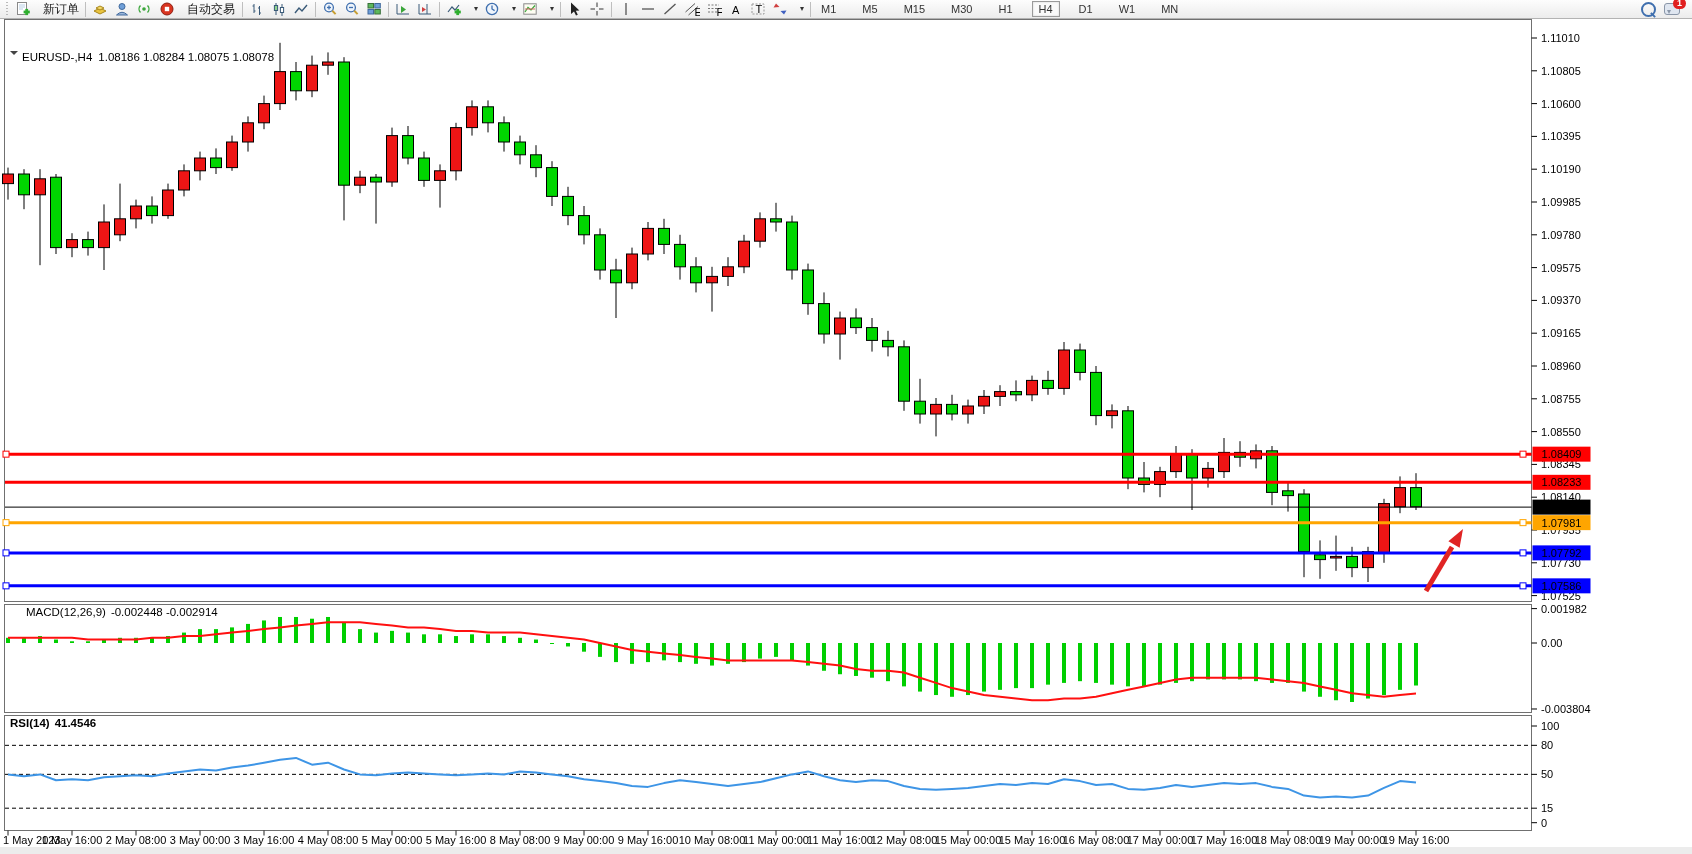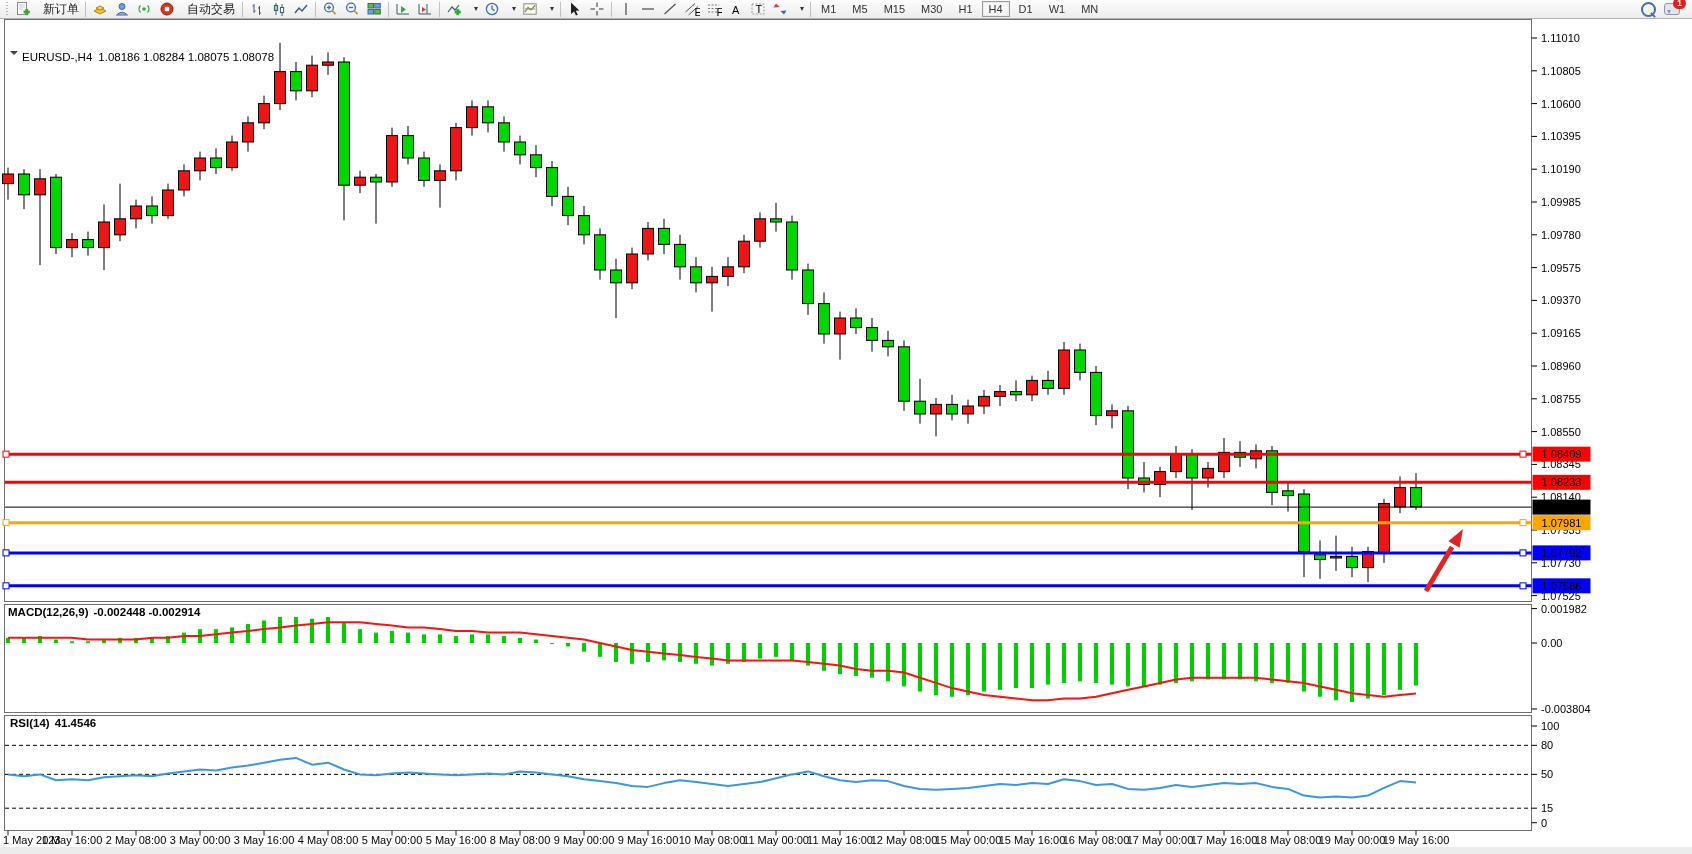--- a/index.html
+++ b/index.html
@@ -31,21 +31,21 @@
   .chat-bubble::after{content:"";position:absolute;left:2px;bottom:-4px;border:4px solid transparent;
     border-top-color:#8a96a8;border-left-width:2px;border-right-width:2px;}
   .notif-badge{position:absolute;right:-4px;top:-3px;min-width:11px;height:11px;border-radius:6px;
     background:#e02020;color:#fff;font:bold 9px/11px "Liberation Sans",sans-serif;text-align:center;padding:0 1px;}
   
   .flabel{position:absolute;z-index:4;font:11.5px "Liberation Sans",sans-serif;color:#000;white-space:nowrap;}
   #symbol-line{left:10px;top:22px;margin-top:29px;}
   #symbol-line .tri{display:inline-block;width:0;height:0;border:4px solid transparent;
     border-top-color:#444;margin-right:4px;vertical-align:2px;}
   #symbol-line .vals{margin-left:6px;}
-  #macd-line{left:8px;top:606px;font-weight:bold;}
+  #macd-line{left:26px;top:606px;}
   #rsi-line{left:10px;top:717px;font-weight:bold;}
   .indvals{margin-left:5px;}
   #chart-svg{position:absolute;left:0;top:0;z-index:1;}
   svg text{font-family:"Liberation Sans",sans-serif;font-size:11px;fill:#000;}
 </style>
 </head>
 <body>
 
 <div class="toolbar">
   <div class="tbgrip"></div>
@@ -232,21 +232,21 @@
   </button>
   <button class="tbtn">
     <svg class="ti" viewBox="0 0 16 16">
         <polygon points="4,2.5 7.5,6 1.5,6.5" fill="#d04040"></polygon>
         <polygon points="12,13.5 8.5,10 14.5,9.5" fill="#4060c0"></polygon>
       </svg>
     <span class="caret">▾</span>
   </button>
   <div class="tbsep"></div>
 
-  <div id="tf-group" style="display:flex;align-items:center;gap:2px">
+  <div id="tf-group" style="display:flex;align-items:center;gap:12px">
       <button class="tfbtn">M1</button>
       <button class="tfbtn">M5</button>
       <button class="tfbtn">M15</button>
       <button class="tfbtn">M30</button>
       <button class="tfbtn">H1</button>
       <button class="tfbtn active">H4</button>
       <button class="tfbtn">D1</button>
       <button class="tfbtn">W1</button>
       <button class="tfbtn">MN</button>
     </div>

